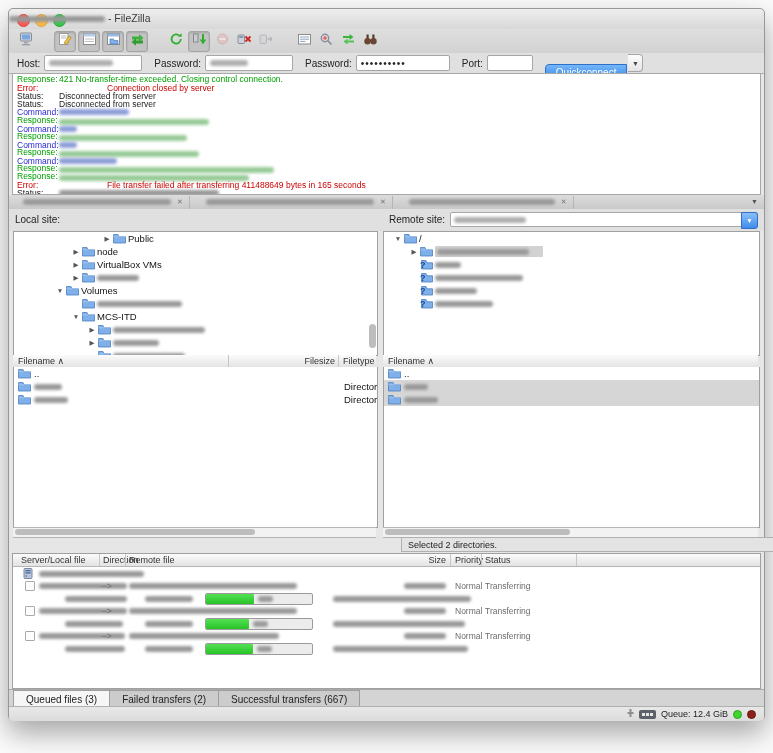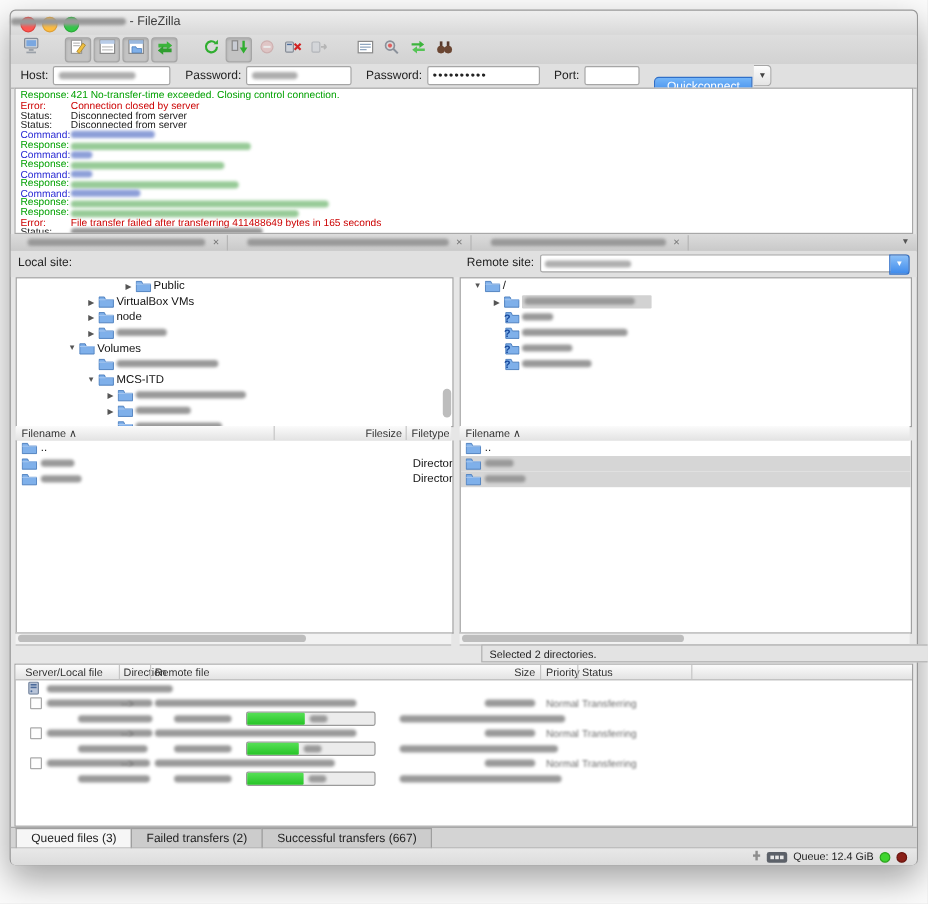--- a/index.html
+++ b/index.html
@@ -29,21 +29,21 @@
   .qcbar{top:44px;height:20px;background:#e0e0e0;border-bottom:1px solid #b0b0b0;display:flex;align-items:center;padding-left:8px;font-size:10px;color:#222;}
   .qcbar label{margin-right:4px;}
   .field{height:14px;background:#fff;border:1px solid #a6a6a6;border-radius:2px;margin-right:12px;display:inline-flex;align-items:center;padding:0 4px;font-size:10px;color:#222;}
   .qcbtn{height:16px;padding:0 10px;font-size:10px;color:#fff;background:linear-gradient(#74b6f9,#3180e8);border:1px solid #2f6fc8;border-radius:4px 0 0 4px;display:inline-flex;align-items:center;margin-top:19px;}
   .qcdrop{height:16px;width:14px;background:linear-gradient(#fdfdfd,#e4e4e4);border:1px solid #a6a6a6;border-left:none;border-radius:0 4px 4px 0;display:inline-flex;align-items:center;justify-content:center;font-size:7px;color:#444;margin-left:1px;}
   
   .log{top:64px;height:122px;margin:0 3px;background:#fff;border:1px solid #a8a8a8;overflow:hidden;padding:2px 0 0 4px;box-sizing:border-box;}
   .logline{display:flex;align-items:center;height:8.1px;font-size:8.5px;white-space:nowrap;}
   .loglabel{width:42px;flex:none;}
   .c-Response{color:#00a000;align-items:flex-end;}
-  .c-Error{color:#cc0000;}
+  .c-Error{color:#cc0000;gap:48px;}
   .c-Status{color:#1a1a1a;}
   .c-Command{color:#2a2ad4;}
   
   .servertabs{top:186px;height:14px;background:linear-gradient(#dcdcdc,#c9c9c9);border-bottom:1px solid #a8a8a8;display:flex;align-items:center;padding-left:8px;}
   .stab{display:flex;align-items:center;margin-right:10px;height:13px;padding:0 6px;border-right:1px solid #b5b5b5;}
   .stab .x{font-size:7px;color:#777;margin-left:6px;filter:blur(.4px);}
   .stabchev{position:absolute;right:6px;top:3px;font-size:7px;color:#555;}
   
   .sitebar{top:200px;height:22px;background:#e0e0e0;font-size:10px;color:#222;}
   .sitelabel{position:absolute;top:5px;}
@@ -322,31 +322,31 @@
         <span class="lblbg">Public</span>
       </div>
       <div class="trow" style="padding-left: 56px;">
         <span class="expander">▶</span>
         <span class="ficon">
           <svg width="13" height="11" viewBox="0 0 13 11">
             <path d="M0.5 2.5 L0.5 10 L12.5 10 L12.5 3.8 L6 3.8 L5 1.5 L0.5 1.5 Z" fill="#7fb0ea" stroke="#4d7fbe" stroke-width="0.8"></path>
             <path d="M0.5 3.8 L12.5 3.8" stroke="#a9c9f0" stroke-width="0.8"></path>
           </svg>
         </span>
-        <span class="lblbg">VirtualBox VMs</span>
+        <span class="lblbg">node</span>
       </div>
       <div class="trow" style="padding-left: 56px;">
         <span class="expander">▶</span>
         <span class="ficon">
           <svg width="13" height="11" viewBox="0 0 13 11">
             <path d="M0.5 2.5 L0.5 10 L12.5 10 L12.5 3.8 L6 3.8 L5 1.5 L0.5 1.5 Z" fill="#7fb0ea" stroke="#4d7fbe" stroke-width="0.8"></path>
             <path d="M0.5 3.8 L12.5 3.8" stroke="#a9c9f0" stroke-width="0.8"></path>
           </svg>
         </span>
-        <span class="lblbg">node</span>
+        <span class="lblbg">VirtualBox VMs</span>
       </div>
       <div class="trow" style="padding-left: 56px;">
         <span class="expander">▶</span>
         <span class="ficon">
           <svg width="13" height="11" viewBox="0 0 13 11">
             <path d="M0.5 2.5 L0.5 10 L12.5 10 L12.5 3.8 L6 3.8 L5 1.5 L0.5 1.5 Z" fill="#7fb0ea" stroke="#4d7fbe" stroke-width="0.8"></path>
             <path d="M0.5 3.8 L12.5 3.8" stroke="#a9c9f0" stroke-width="0.8"></path>
           </svg>
         </span>
         <span class="lblbg"><span class="blur b-dark" style="width: 42px;"></span></span>

